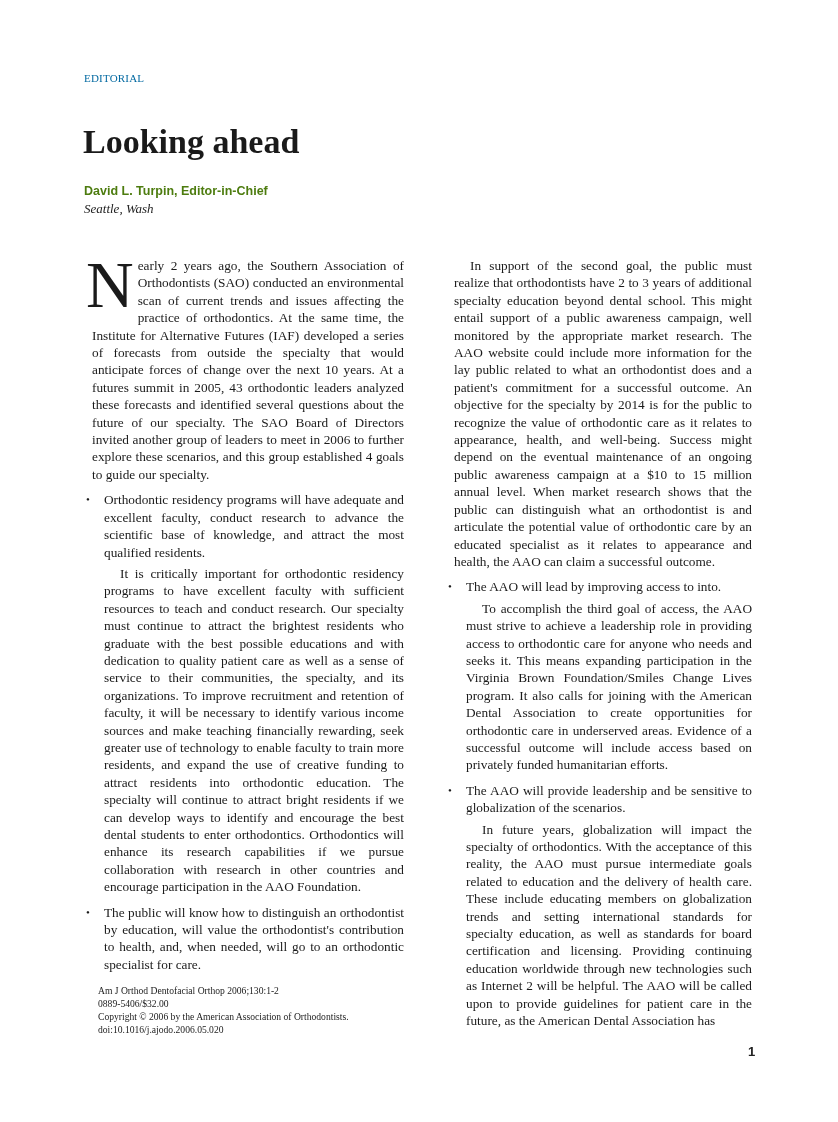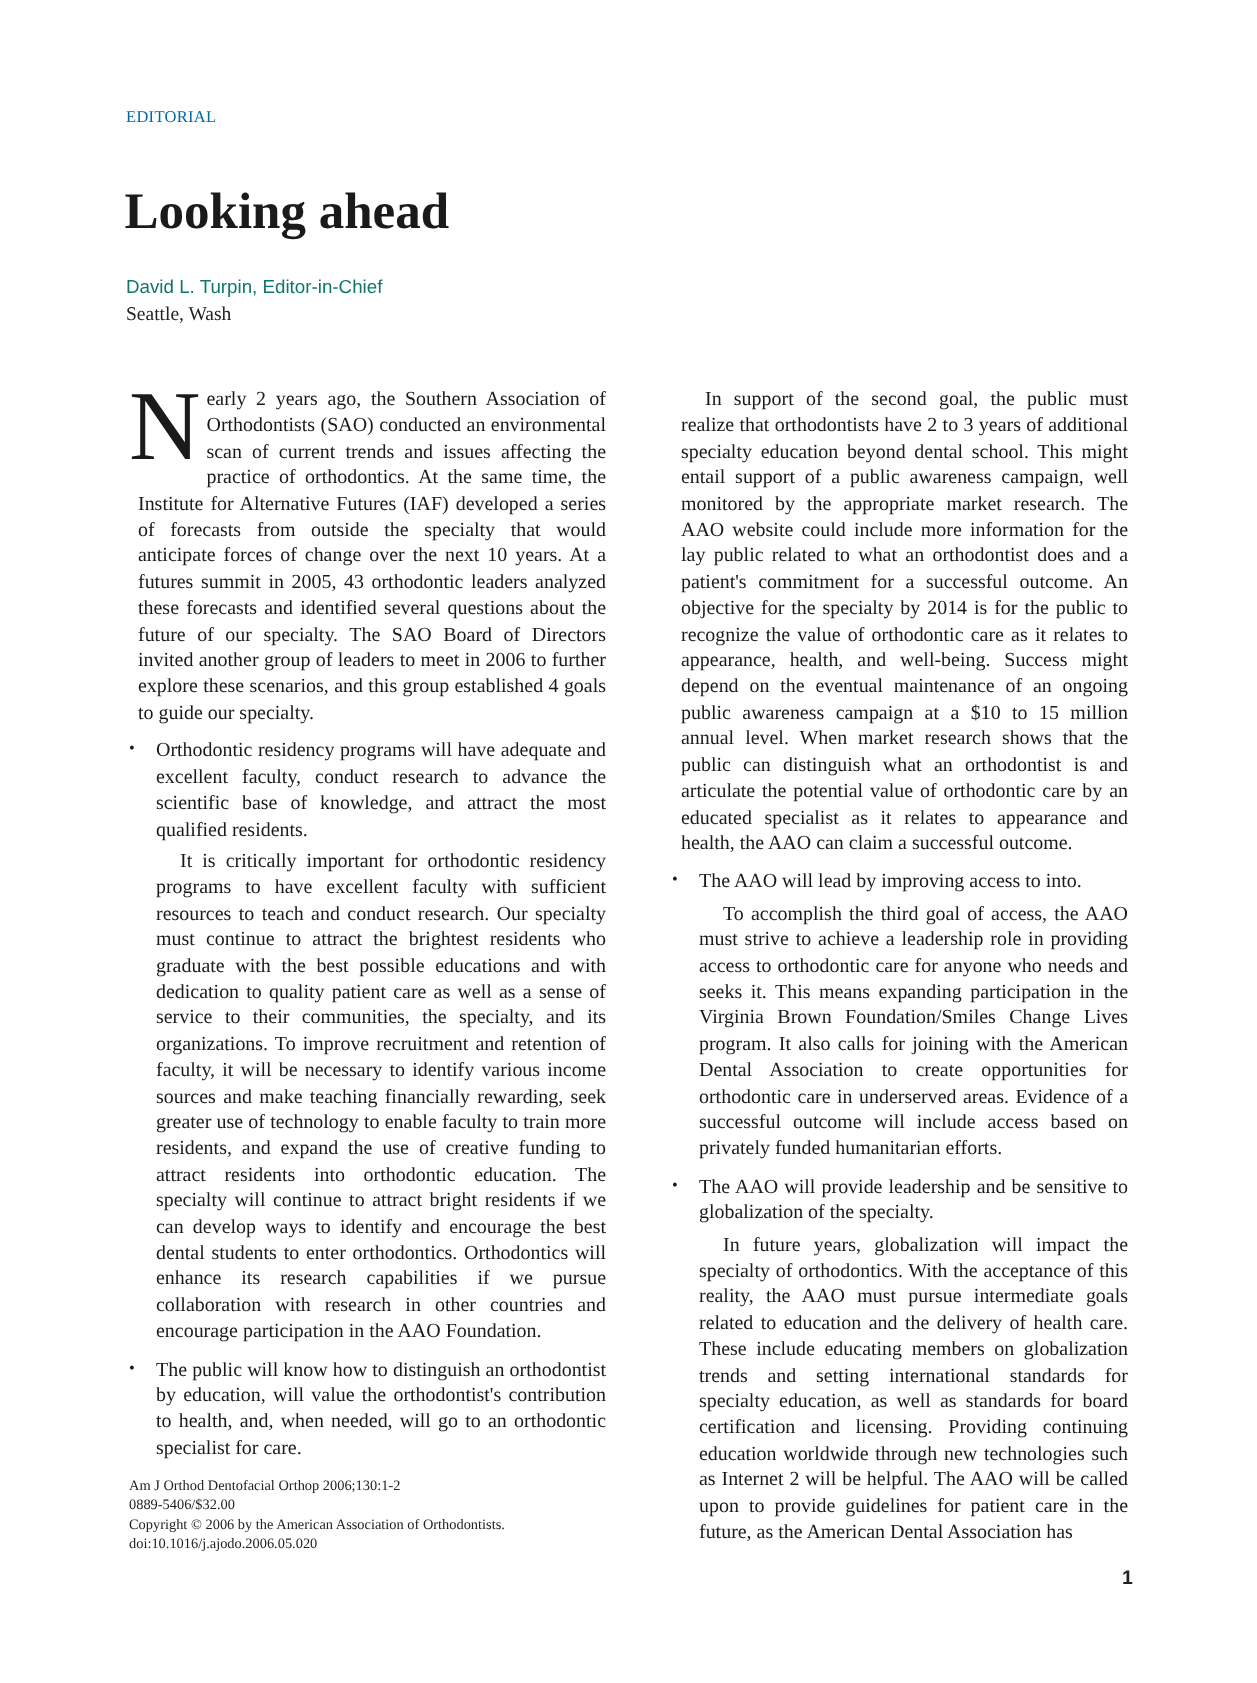--- a/index.html
+++ b/index.html
@@ -1,34 +1,34 @@
 <!DOCTYPE html>
 <html><head>
 <meta charset="utf-8">
 <style>
   html, body { margin:0; padding:0; background:#ffffff; }
   body { width:838px; height:1122px; position:relative; overflow:hidden; color:#1a1a1a;
          font-family:"Liberation Serif", serif; }
   .section-label { position:absolute; left:84px; top:72px; font-size:11px; letter-spacing:0.2px; color:#0369a1; }
   .title { position:absolute; left:83px; top:120px; font-size:34px; font-weight:bold; color:#1a1a1a; margin:0; line-height:44px; }
-  .author { position:absolute; left:84px; top:184px; font-family:"Liberation Sans", sans-serif; font-weight:normal; font-size:12.5px; color:#0f766e; }
-  .location { position:absolute; left:84px; top:201px; font-size:13px; color:#222; }
+  .author { position:absolute; left:84px; top:184px; font-family:"Liberation Sans", sans-serif; font-weight:bold; font-size:12.5px; color:#4d7c0f; }
+  .location { position:absolute; left:84px; top:201px; font-style:italic; font-size:13px; color:#222; }
 
   .col { position:absolute; width:320px; font-size:13.3px; line-height:17.4px; text-align:justify; }
   .col-left { left:88px; top:253px; }
   .col-right { left:450px; top:253px; width:306px; }
   .col p { margin:4px; }
   .indent { text-indent:16px; }
   .dropcap-wrap { position:relative; }
   .dropcap { float:left; font-size:66px; line-height:50px; margin:3px 4px 0 -2px; height:52px; }
   .bullet-item { position:relative; padding-left:12px; margin-top:8px; }
   .bullet { position:absolute; left:-2px; top:0; font-size:11px; }
   .bullet-item p + p { text-indent:16px; }
 
-  .footer-info { position:absolute; left:86px; top:984px; font-size:9.6px; line-height:13px; color:#222; }
+  .footer-info { position:absolute; left:98px; top:984px; font-size:9.6px; line-height:13px; color:#222; }
   .page-number { position:absolute; left:748px; top:1044px; font-family:"Liberation Sans", sans-serif; font-weight:bold; font-size:13px; color:#222; }
 </style>
 </head>
 <body>
 
 <div class="section-label">EDITORIAL</div>
 <h1 class="title">Looking ahead</h1>
 <div class="author">David L. Turpin, Editor-in-Chief</div>
 <div class="location">Seattle, Wash</div>
 
@@ -54,21 +54,21 @@
   <p class="indent">In support of the second goal, the public must realize that orthodontists have 2 to 3 years of additional specialty education beyond dental school. This might entail support of a public awareness campaign, well monitored by the appropriate market research. The AAO website could include more information for the lay public related to what an orthodontist does and a patient's commitment for a successful outcome. An objective for the specialty by 2014 is for the public to recognize the value of orthodontic care as it relates to appearance, health, and well-being. Success might depend on the eventual maintenance of an ongoing public awareness campaign at a $10 to 15 million annual level. When market research shows that the public can distinguish what an orthodontist is and articulate the potential value of orthodontic care by an educated specialist as it relates to appearance and health, the AAO can claim a successful outcome.</p>
 
   <div class="bullet-item">
     <span class="bullet">•</span>
     <p>The AAO will lead by improving access to into.</p>
     <p>To accomplish the third goal of access, the AAO must strive to achieve a leadership role in providing access to orthodontic care for anyone who needs and seeks it. This means expanding participation in the Virginia Brown Foundation/Smiles Change Lives program. It also calls for joining with the American Dental Association to create opportunities for orthodontic care in underserved areas. Evidence of a successful outcome will include access based on privately funded humanitarian efforts.</p>
   </div>
 
   <div class="bullet-item">
     <span class="bullet">•</span>
-    <p>The AAO will provide leadership and be sensitive to globalization of the specialty.</p>
+    <p>The AAO will provide leadership and be sensitive to globalization of the scenarios.</p>
     <p>In future years, globalization will impact the specialty of orthodontics. With the acceptance of this reality, the AAO must pursue intermediate goals related to education and the delivery of health care. These include educating members on globalization trends and setting international standards for specialty education, as well as standards for board certification and licensing. Providing continuing education worldwide through new technologies such as Internet 2 will be helpful. The AAO will be called upon to provide guidelines for patient care in the future, as the American Dental Association has</p>
   </div>
 </div>
 
 <div class="footer-info">
   <div>Am J Orthod Dentofacial Orthop 2006;130:1-2</div>
   <div>0889-5406/$32.00</div>
   <div>Copyright © 2006 by the American Association of Orthodontists.</div>
   <div>doi:10.1016/j.ajodo.2006.05.020</div>
 </div>

